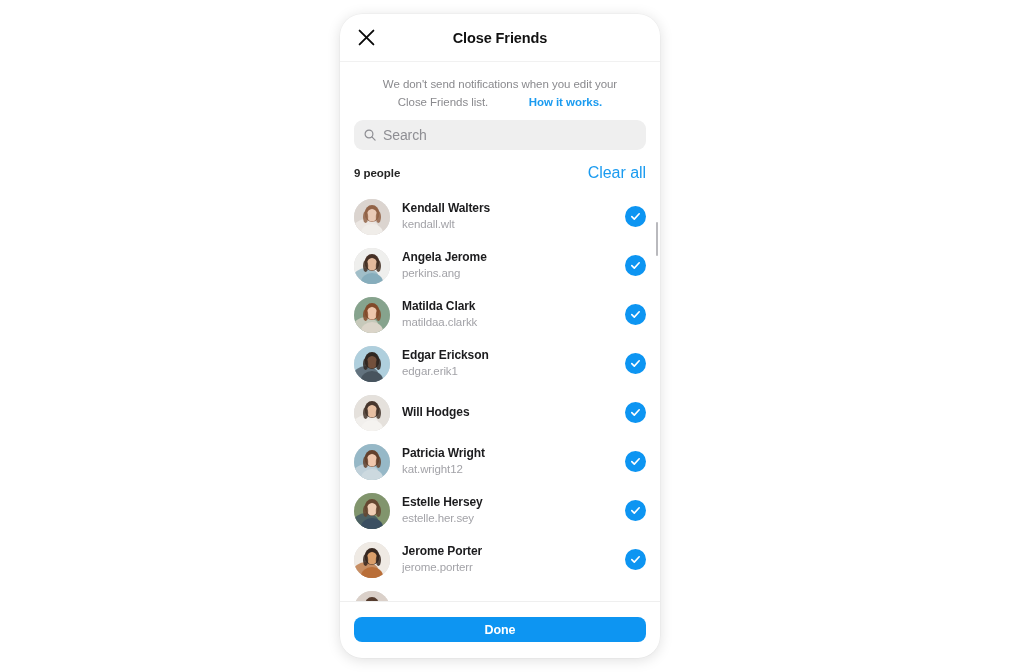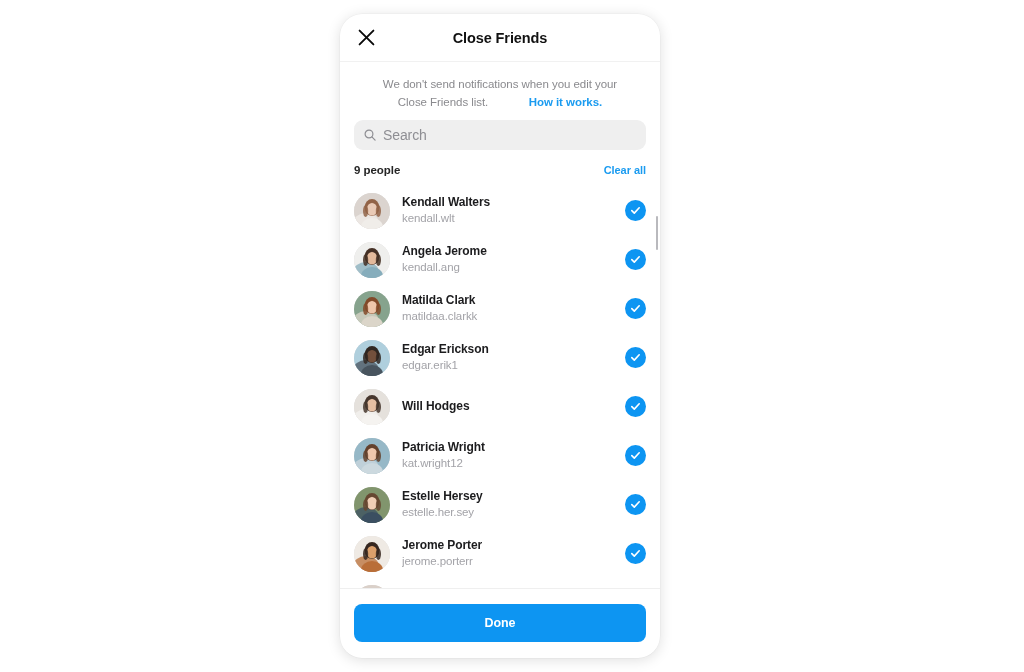--- a/index.html
+++ b/index.html
@@ -116,22 +116,22 @@
     justify-content: space-between;
     padding: 2px 14px 10px 14px;
   }
   .count-label {
     font-size: 11.5px;
     font-weight: bold;
     color: #262626;
     letter-spacing: -0.05px;
   }
   .clear-all {
-    font-size: 11px;
-    font-weight: bold;
+    font-size: 16px;
+    font-weight: normal;
     color: #1a9bf0;
     cursor: pointer;
     letter-spacing: -0.05px;
     padding-left: 28px;
   }
 
   
   .list {
     flex: 1 1 auto;
     overflow-y: auto;
@@ -209,21 +209,21 @@
   .list::-webkit-scrollbar { width: 0px; background: transparent; }
 
   
   .footer {
     flex: 0 0 auto;
     border-top: 1px solid #efefef;
     padding: 15px 14px 16px 14px;
   }
   .done-btn {
     width: 100%;
-    height: 38px;
+    height: 25px;
     background: #0d95f2;
     border: none;
     border-radius: 8px;
     color: #ffffff;
     font-family: "Liberation Sans", sans-serif;
     font-size: 12.5px;
     font-weight: bold;
     letter-spacing: -0.1px;
     cursor: pointer;
   }
@@ -301,21 +301,21 @@
               <ellipse cx="18" cy="14.5" rx="7.4" ry="8.4" fill="#3a2418"></ellipse>
               <ellipse cx="18" cy="16.2" rx="5.2" ry="6.4" fill="#e3b696"></ellipse>
               <path d="M10.8 13 Q18 5.5 25.2 13 Q22 10 18 10 Q14 10 10.8 13 Z" fill="#3a2418"></path>
               <ellipse cx="11.6" cy="18" rx="2.6" ry="6" fill="#3a2418" opacity="0.85"></ellipse>
               <ellipse cx="24.4" cy="18" rx="2.6" ry="6" fill="#3a2418" opacity="0.85"></ellipse>
               <rect width="36" height="36" fill="rgba(255,255,255,0.06)"></rect>
             </svg>
           </div>
           <div class="row-text">
             <div class="row-name">Angela Jerome</div>
-            <div class="row-handle">kendall.ang</div>
+            <div class="row-handle">perkins.ang</div>
           </div>
           <div class="check">
             <svg width="11" height="11" viewBox="0 0 11 11">
               <polyline points="1.8,5.6 4.3,8.1 9.2,2.8" fill="none" stroke="#ffffff" stroke-width="1.6" stroke-linecap="round" stroke-linejoin="round"></polyline>
             </svg>
           </div>
         </div>
         <div class="row">
           <div class="avatar">
             <svg viewBox="0 0 36 36">

